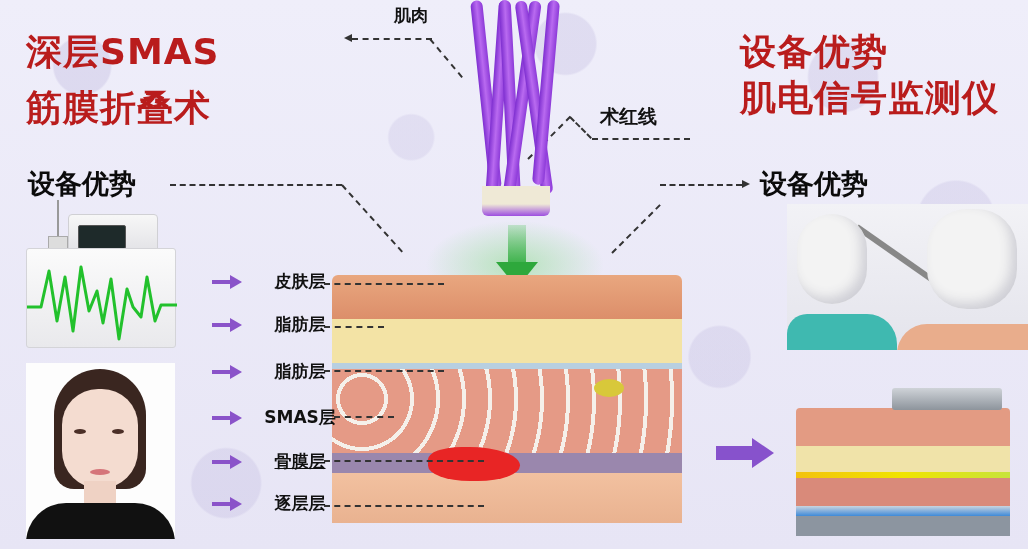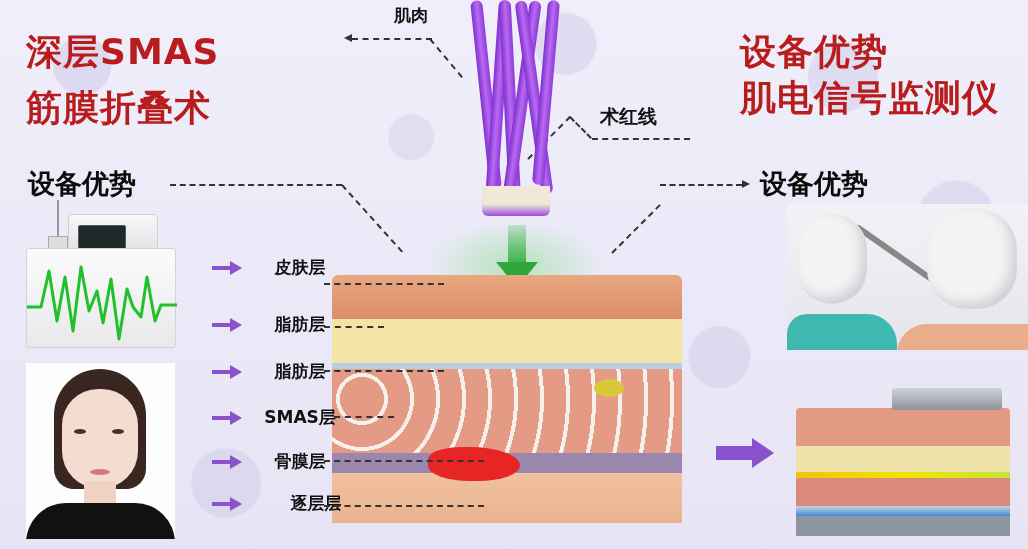--- a/index.html
+++ b/index.html
@@ -166,41 +166,41 @@
   <div class="bone"></div>
   <div class="periost"></div>
   <div class="fat2"></div>
   <div class="fascia"></div>
   <div class="fat1"></div>
   <div class="top"></div>
   <div class="redblob"></div>
   <div class="yellowblob"></div>
 </div>
 
-<div class="layer-row" style="top:256px;font-family:Liberation Mono, monospace;">
+<div class="layer-row" style="top:270px;font-family:Liberation Mono, monospace;">
   <span class="layer-arrow"></span>
   <span class="layer-label">皮肤层</span>
 </div>
 <div class="layer-row" style="top:313px;">
   <span class="layer-arrow"></span>
   <span class="layer-label">脂肪层</span>
 </div>
 <div class="layer-row" style="top:360px;">
   <span class="layer-arrow"></span>
   <span class="layer-label">脂肪层</span>
 </div>
 <div class="layer-row" style="top:406px;">
   <span class="layer-arrow"></span>
   <span class="layer-label">SMAS层</span>
 </div>
-<div class="layer-row" style="top:450px;">
+<div class="layer-row" style="top:450px;text-decoration:underline;">
   <span class="layer-arrow"></span>
   <span class="layer-label">骨膜层</span>
 </div>
-<div class="layer-row" style="top:492px;gap:16px;">
+<div class="layer-row" style="top:492px;">
   <span class="layer-arrow"></span>
   <span class="layer-label">逐层层</span>
 </div>
 
 <div class="dash" style="left:324px;top:283px;width:120px;"></div>
 <div class="dash" style="left:324px;top:326px;width:60px;"></div>
 <div class="dash" style="left:324px;top:370px;width:120px;"></div>
 <div class="dash" style="left:334px;top:416px;width:60px;"></div>
 <div class="dash" style="left:324px;top:460px;width:160px;"></div>
 <div class="dash" style="left:324px;top:505px;width:160px;"></div>

